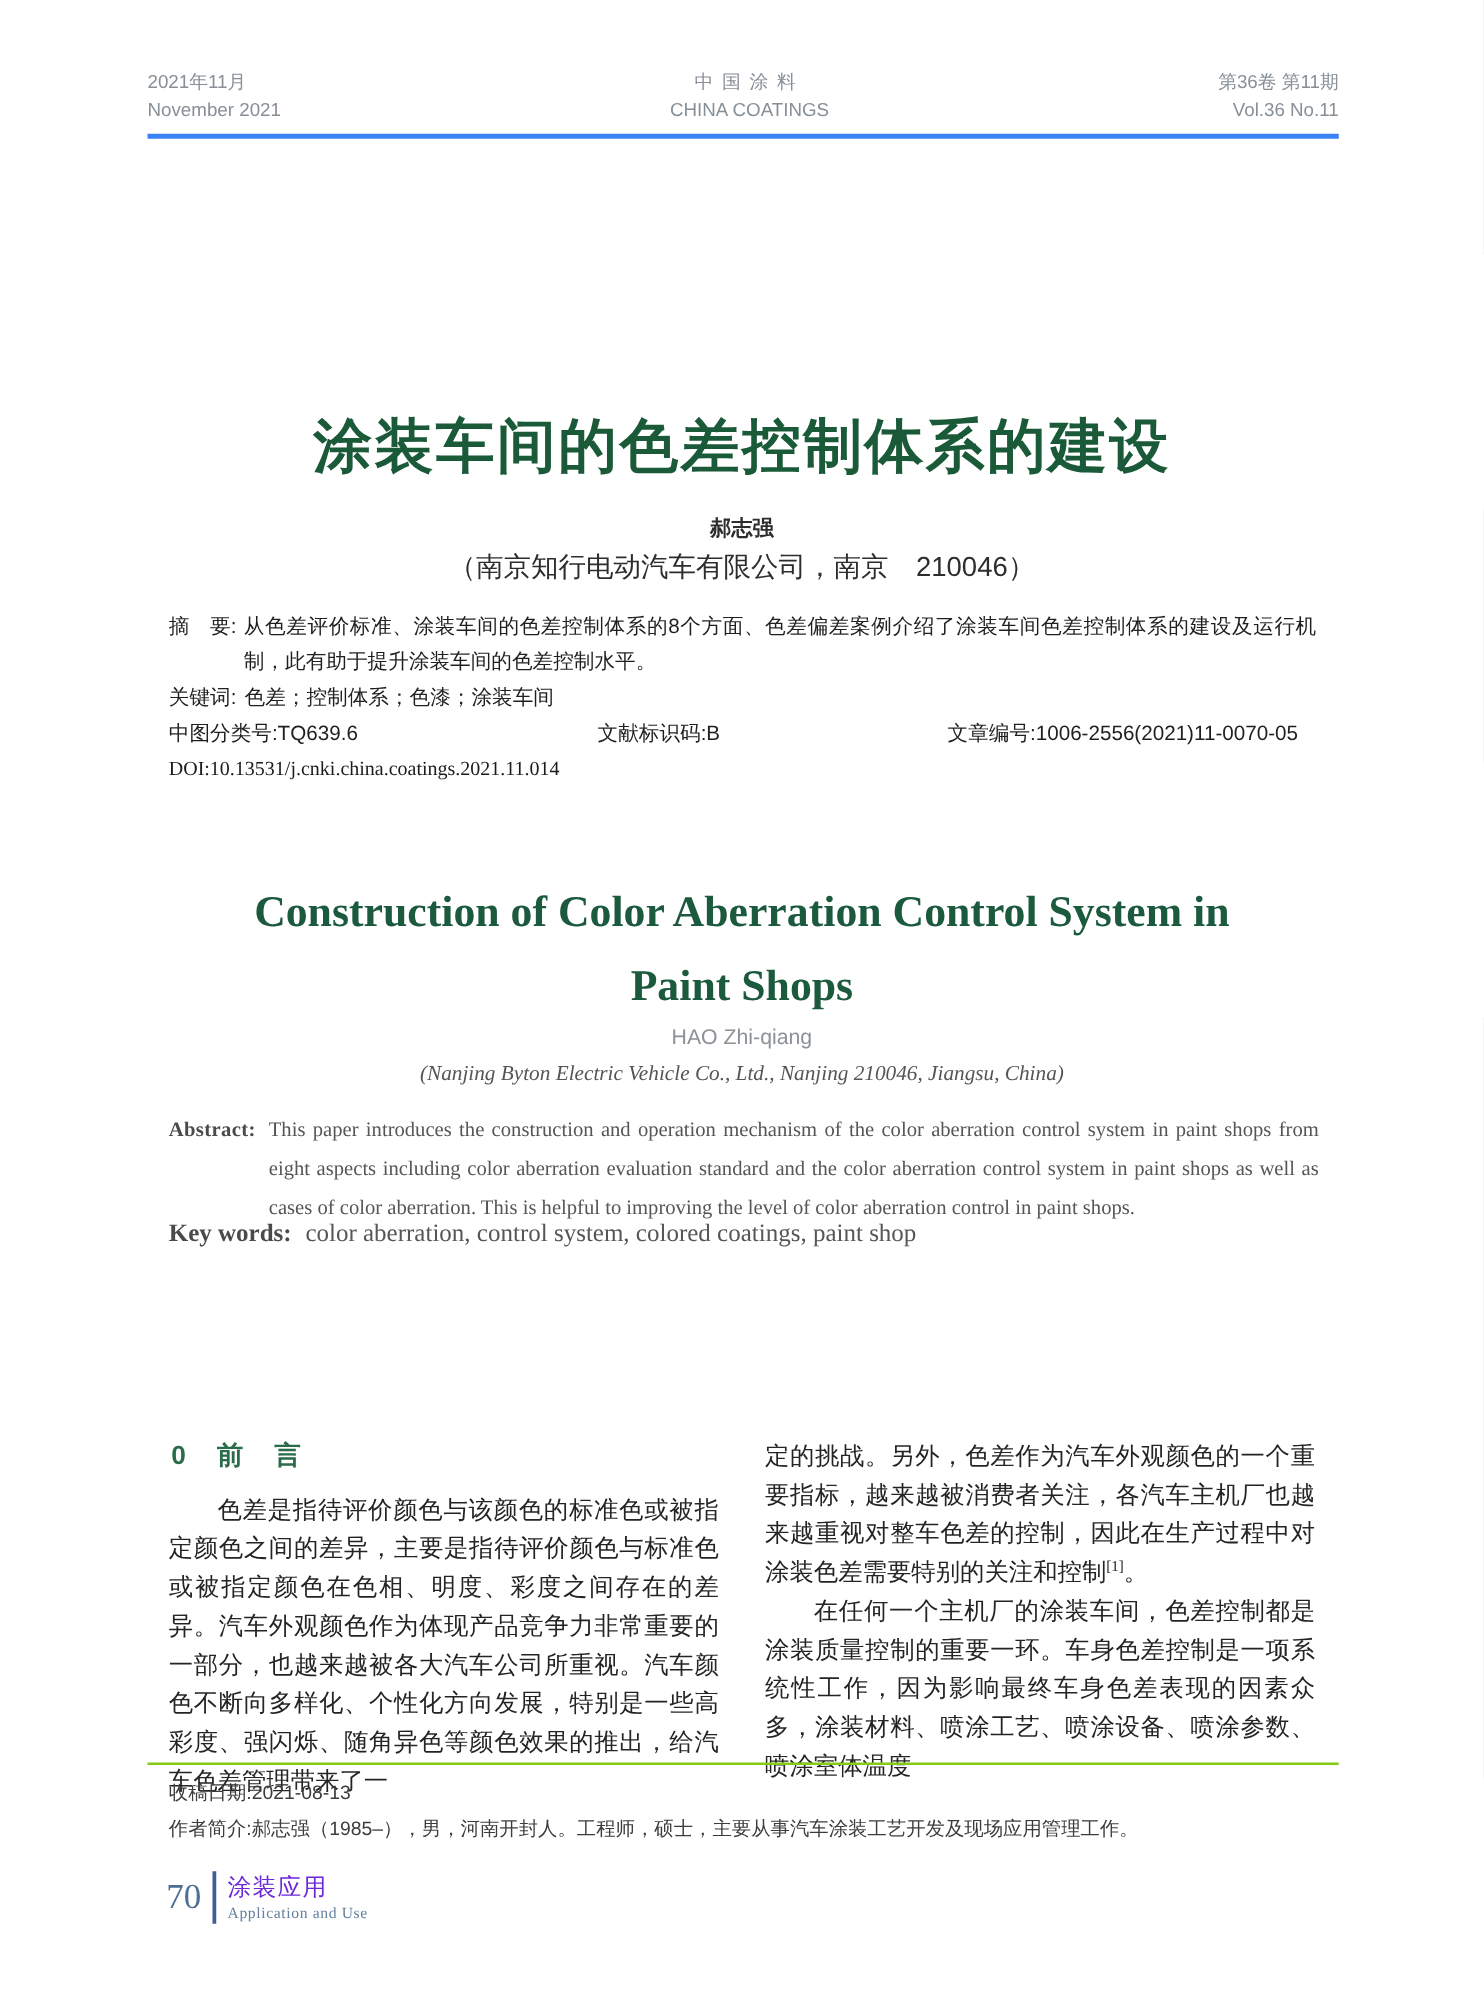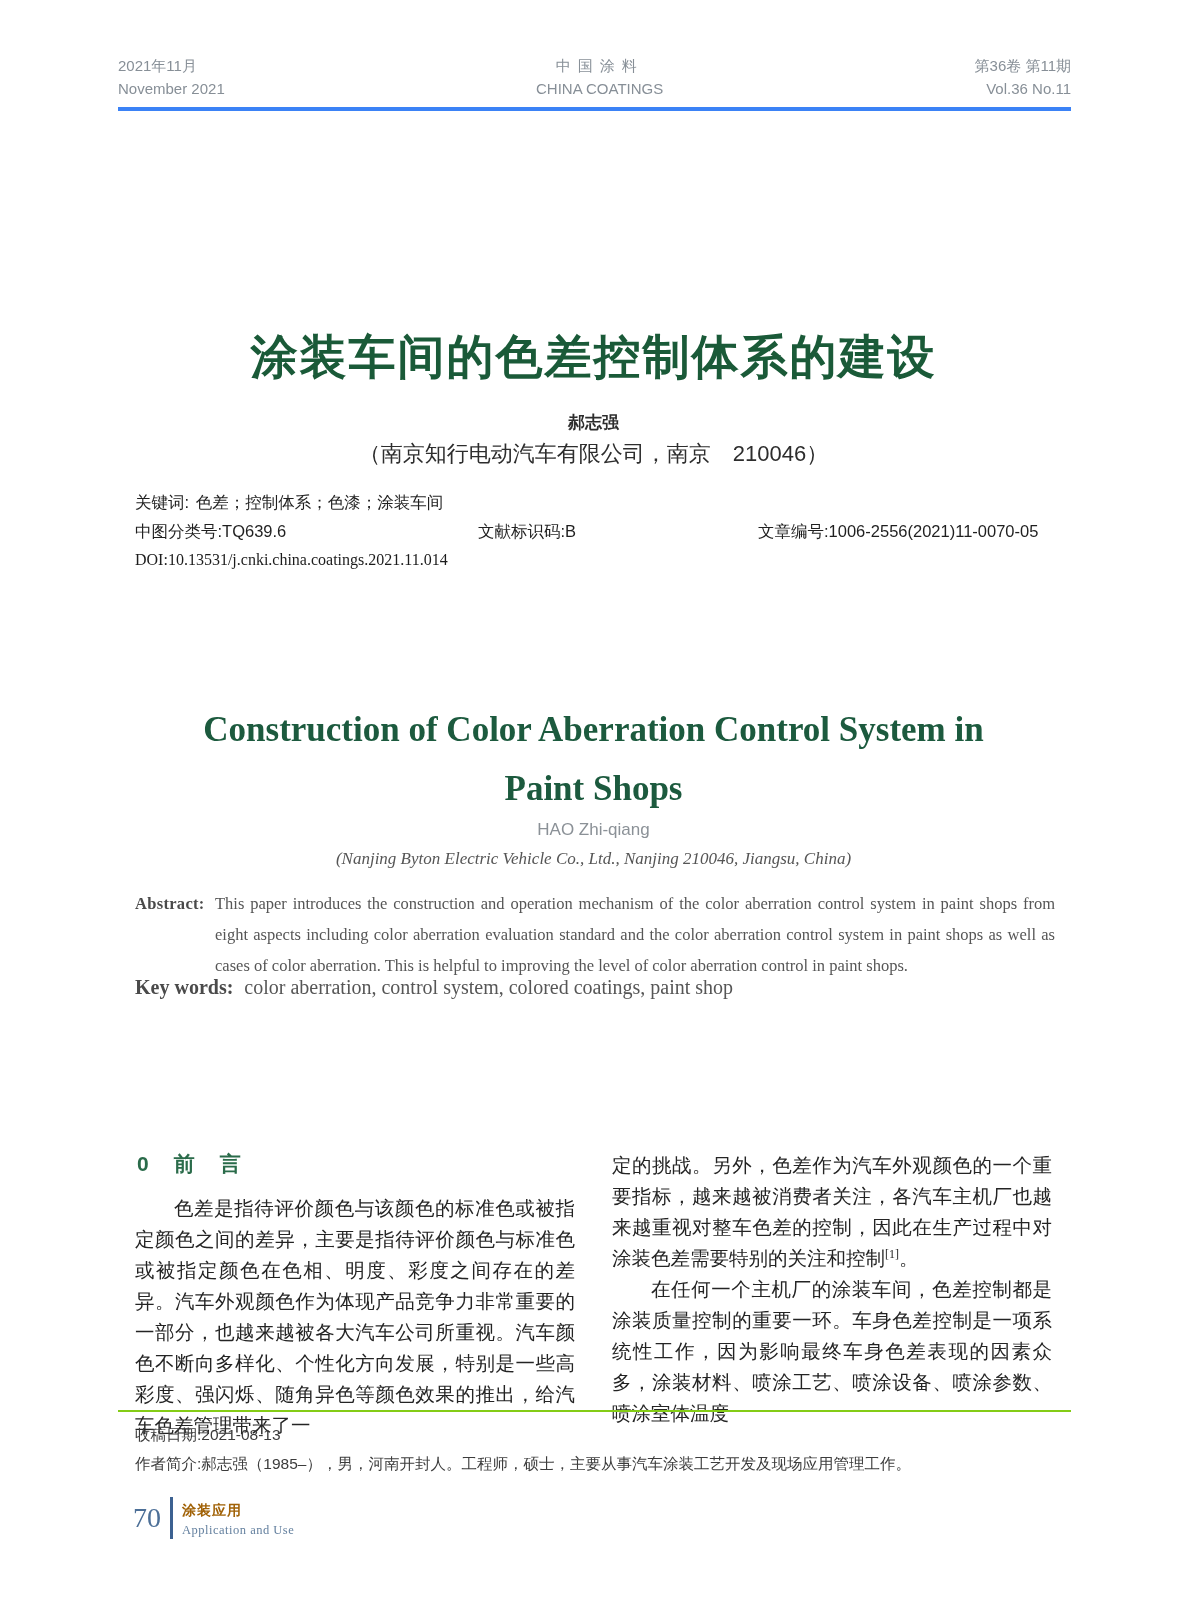--- a/index.html
+++ b/index.html
@@ -111,21 +111,21 @@
   .page-footer {
     position:absolute; top:1497px; left:133px;
     display:flex; align-items:center;
   }
   .pgnum {
     font-family:"Liberation Serif", serif; font-size:28px;
     color:#4c6f97; margin-right:9px;
   }
   .vbar { width:3px; height:42px; background:#3c6191; margin-right:9px; }
   .col-info { display:flex; flex-direction:column; justify-content:center; }
-  .cz { font-size:14px; font-weight:700; color:#a16207; letter-spacing:1px; line-height:23px; }
+  .cz { font-size:19px; font-weight:400; color:#6d28d9; letter-spacing:1px; line-height:23px; }
   .ce {
     font-family:Liberation Serif, serif; font-size:12.5px;
     color:#64809f; letter-spacing:0.5px; line-height:16px;
   }
 </style>
 </head>
 <body>
 
 <div class="page">
 
@@ -142,20 +142,24 @@
       <div>第36卷 第11期</div>
       <div>Vol.36  No.11</div>
     </div>
   </header>
 
   <h1 class="title-zh">涂装车间的色差控制体系的建设</h1>
   <div class="author-zh">郝志强</div>
   <div class="affil-zh">（南京知行电动汽车有限公司，南京　210046）</div>
 
   <div class="meta">
+    <p class="hang">
+      <span class="lbl">摘　要:</span>
+      <span class="txt">从色差评价标准、涂装车间的色差控制体系的8个方面、色差偏差案例介绍了涂装车间色差控制体系的建设及运行机制，此有助于提升涂装车间的色差控制水平。</span>
+    </p>
     <p class="kw">
       <span class="lbl">关键词:</span>
       <span>色差；控制体系；色漆；涂装车间</span>
     </p>
     <div class="class-row">
       <span class="c1">中图分类号:TQ639.6</span>
       <span class="c2">文献标识码:B</span>
       <span class="c3">文章编号:1006-2556(2021)11-0070-05</span>
     </div>
     <div class="doi">DOI:10.13531/j.cnki.china.coatings.2021.11.014</div>

